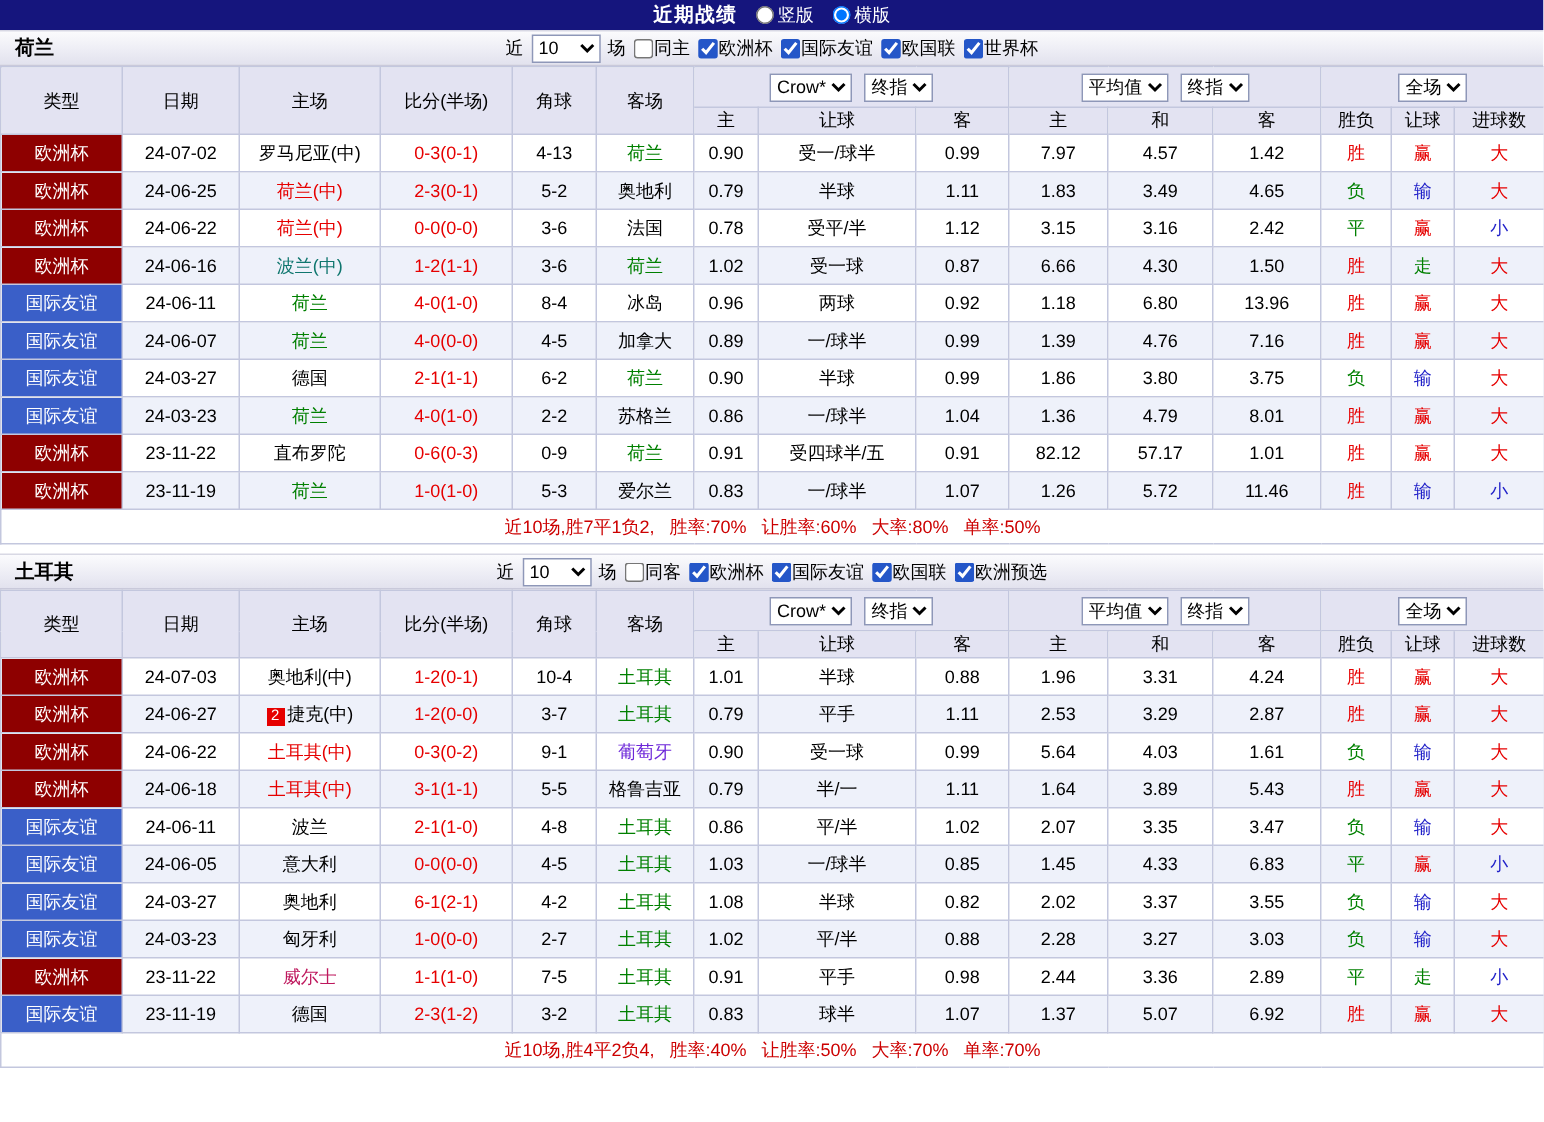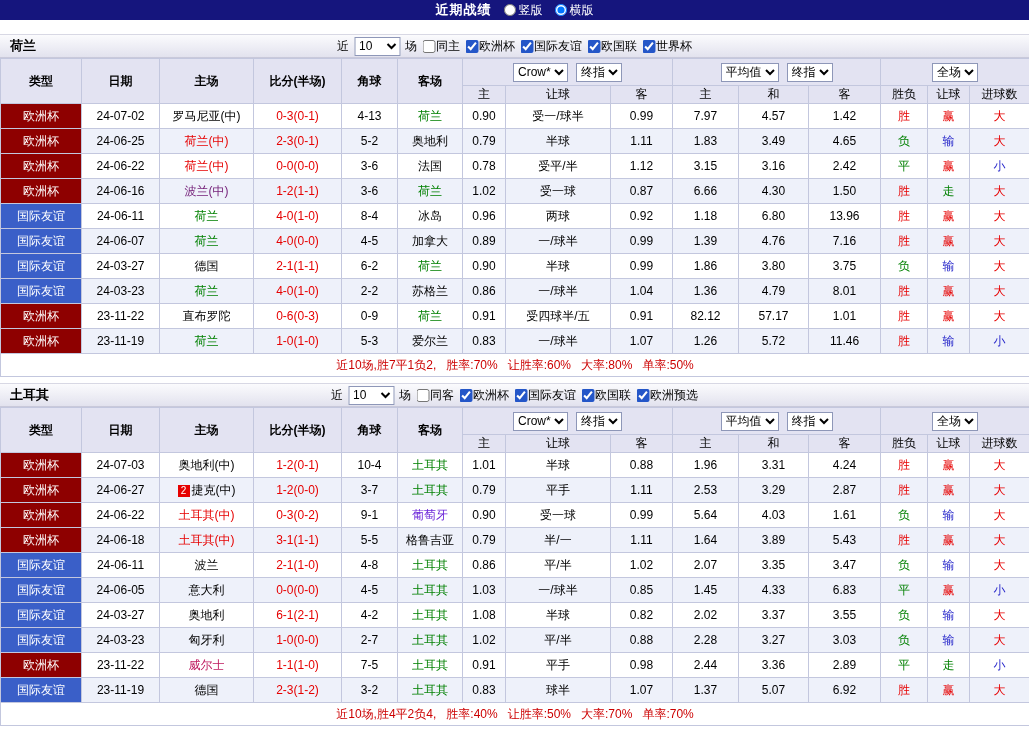--- a/index.html
+++ b/index.html
@@ -4,38 +4,38 @@
 <style>
   *{box-sizing:border-box;margin:0;padding:0}
   html,body{width:1029px}
   body{font-family:"Liberation Sans","DejaVu Sans",sans-serif;font-size:12px;color:#000;background:#fff}
 
   .topbar{height:20px;background:#15157d;color:#fff;display:flex;align-items:center;justify-content:center;gap:12px}
   .topbar .title{font-weight:bold;font-size:13px;letter-spacing:1px}
   .topbar label{display:inline-flex;align-items:center;gap:3px;font-size:12px;cursor:pointer}
   .topbar input{width:12px;height:12px}
 
-  .team-section{margin-top:14px}
+  .team-section{}
   .team-section + .team-section{margin-top:6px}
 
   .section-bar{position:relative;height:24px;background:linear-gradient(#fbfbfd,#e2e2ee);
     border-top:1px solid #d8d8e4;border-bottom:1px solid #c9c9da;display:flex;align-items:center;padding:0 10px}
   .team-name{font-weight:bold;font-size:13px}
   .filter{position:absolute;left:50%;transform:translateX(-50%);display:flex;align-items:center;gap:5px;white-space:nowrap}
   .chk{display:inline-flex;align-items:center;gap:1px;cursor:pointer}
   .chk input{width:13px;height:13px;accent-color:#2456c8}
 
   .sel{font-size:12px;height:19px;border:1px solid #8e97b8;background:#fff}
   .selcell .sel{margin:0 4px}
   .count{width:46px}
 
   .grid{width:1029px;table-layout:fixed;border-collapse:collapse;border:1px solid #b4b8d2}
   .grid th,.grid td{border:1px solid #c3c7de;text-align:center;overflow:hidden;white-space:nowrap;padding:0 1px}
   .grid thead th{background:#e3e3f2}
-  .grid tr.h1 th{height:27px;font-weight:bold;font-size:12px}
+  .grid tr.h1 th{height:27px;font-weight:normal;font-size:12px}
   .grid tr.h1 th.selcell{font-weight:normal}
   .grid tr.h2 th{height:17px;font-weight:normal}
   .grid tbody td{height:25px}
   .grid tr.alt{background:#eef1fa}
   td.type{color:#fff}
   td.score{color:#e60000}
   tr.summary td{height:23px;background:#fff;color:#cc0000}
   .sum-stat{margin-left:10px}
   .badge{display:inline-block;background:#e60000;color:#fff;width:12px;height:12px;line-height:12px;font-size:10px;margin-right:2px;text-align:center}
 </style>
@@ -174,21 +174,21 @@
             <td>3.15</td>
             <td>3.16</td>
             <td>2.42</td>
             <td style="color: rgb(0, 128, 0);">平</td>
             <td style="color: rgb(230, 0, 0);">赢</td>
             <td style="color: rgb(31, 31, 200);">小</td>
           </tr>
           <tr class="alt">
             <td class="type" style="background: rgb(142, 0, 0);">欧洲杯</td>
             <td>24-06-16</td>
-            <td><span style="color: #701a75; text-align: center;">波兰(中)</span></td>
+            <td><span style="color: #0f766e; text-align: center;">波兰(中)</span></td>
             <td class="score">1-2(1-1)</td>
             <td>3-6</td>
             <td><span style="color: rgb(0, 128, 0);">荷兰</span></td>
             <td>1.02</td>
             <td>受一球</td>
             <td>0.87</td>
             <td>6.66</td>
             <td>4.30</td>
             <td>1.50</td>
             <td style="color: rgb(230, 0, 0);">胜</td>

